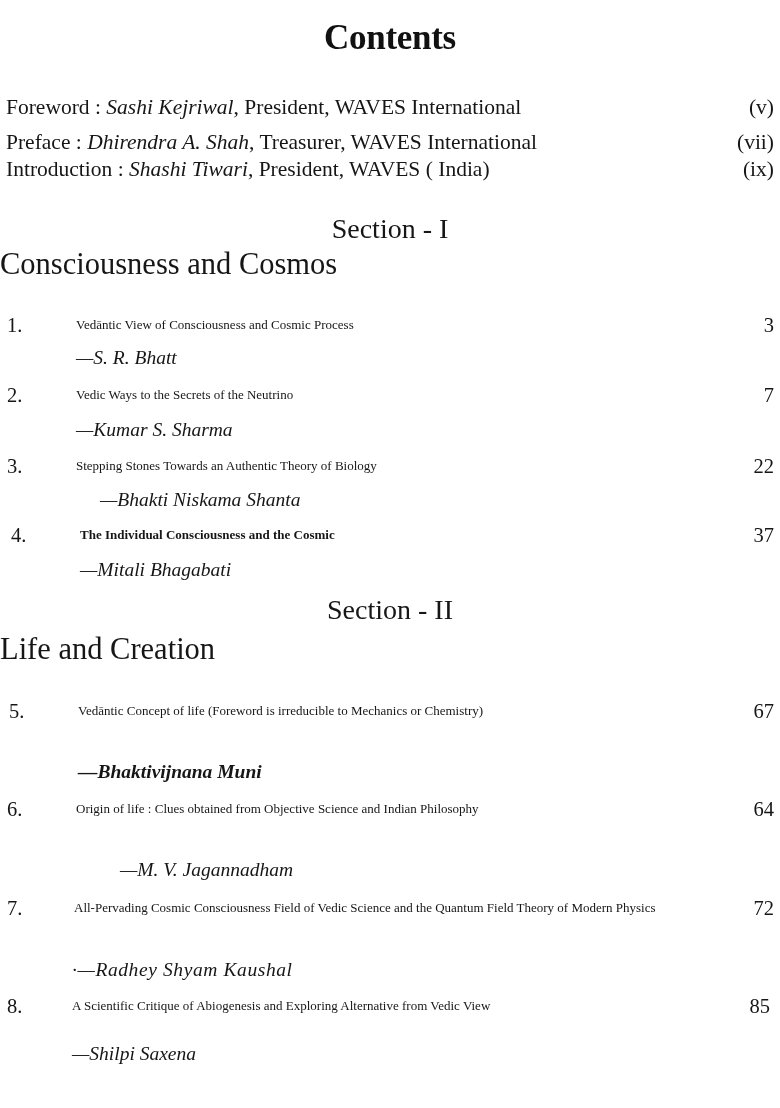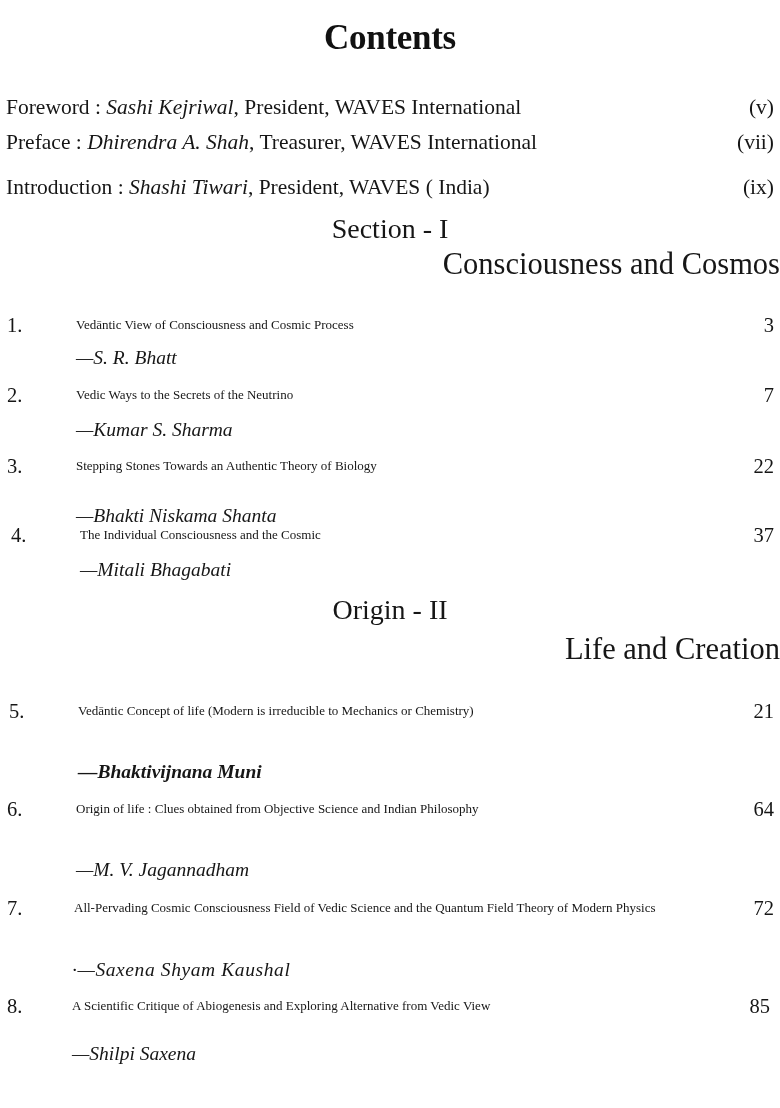--- a/index.html
+++ b/index.html
@@ -18,21 +18,21 @@
     font-size: 21.5px; line-height: 30px; display: flex; justify-content: space-between;
   }
   .front-row .txt { white-space: nowrap; }
   .front-row .pg { text-align: right; }
   .italic { font-style: italic; }
   .sec-label {
     position: absolute; left: 0; width: 780px; text-align: center;
     font-size: 28px; color: #161616;
   }
   .sec-title {
-    position: absolute; left: 0; width: 780px; text-align: right;
+    position: absolute; left: 0; width: 780px; text-align: left;
     font-size: 30.5px; color: #161616;
   }
   .entry { position: absolute; left: 0; width: 780px; }
   .entry .num {
     position: absolute; left: 7px; font-size: 20.5px; line-height: 28px;
   }
   .entry .ttl {
     position: absolute; left: 76px; width: 640px; font-size: 13px; line-height: 27px;
   }
   .entry .pg {
@@ -54,21 +54,21 @@
       <span>Foreword : </span><span class="italic">Sashi Kejriwal</span><span>, President, WAVES International</span>
     </span>
     <span class="pg">(v)</span>
   </div>
   <div class="front-row" style="top:127px;">
     <span class="txt">
       <span>Preface : </span><span class="italic">Dhirendra A. Shah</span><span>, Treasurer, WAVES International</span>
     </span>
     <span class="pg">(vii)</span>
   </div>
-  <div class="front-row" style="top:172px;align-items:center;">
+  <div class="front-row" style="top:154px;align-items:center;">
     <span class="txt">
       <span>Introduction : </span><span class="italic">Shashi Tiwari</span><span>, President, WAVES ( India)</span>
     </span>
     <span class="pg">(ix)</span>
   </div>
 
   <div class="sec-label" style="top:213px;">Section - I</div>
   <div class="sec-title" style="top:247px;">Consciousness and Cosmos</div>
 
   <div class="entry" style="top:311px;">
@@ -82,52 +82,52 @@
     <span class="num">2.</span>
     <span class="ttl">Vedic Ways to the Secrets of the Neutrino</span>
     <span class="pg">7</span>
     <span class="auth" style="top:35px;">—Kumar S. Sharma</span>
   </div>
 
   <div class="entry" style="top:452px;">
     <span class="num">3.</span>
     <span class="ttl">Stepping Stones Towards an Authentic Theory of Biology</span>
     <span class="pg">22</span>
-    <span class="auth" style="top:50px;">—Bhakti Niskama Shanta</span>
+    <span class="auth" style="top:34px;margin-left:24px;">—Bhakti Niskama Shanta</span>
   </div>
 
   <div class="entry" style="top:521px;">
     <span class="num" style="left:11px;">4.</span>
-    <span class="ttl" style="left:80px;">The Individual Consciousness and the Cosmic</span>
+    <span class="ttl" style="left:80px;font-weight:bold;">The Individual Consciousness and the Cosmic</span>
     <span class="pg">37</span>
     <span class="auth" style="top:35px; left:80px;">—Mitali Bhagabati</span>
   </div>
 
-  <div class="sec-label" style="top:594px;">Origin - II</div>
+  <div class="sec-label" style="top:594px;">Section - II</div>
   <div class="sec-title" style="top:632px;font-family:Liberation Serif, serif;">Life and Creation</div>
 
   <div class="entry" style="top:697px;">
     <span class="num" style="left:9px;">5.</span>
-    <span class="ttl" style="left:78px; width:630px;">Vedāntic Concept of life (Modern is irreducible to Mechanics or Chemistry)</span>
-    <span class="pg">21</span>
+    <span class="ttl" style="left:78px; width:630px;">Vedāntic Concept of life (Foreword is irreducible to Mechanics or Chemistry)</span>
+    <span class="pg">67</span>
     <span class="auth" style="top:61px; left:78px;font-weight:bold;">—Bhaktivijnana Muni</span>
   </div>
 
   <div class="entry" style="top:795px;">
     <span class="num">6.</span>
     <span class="ttl" style="width:610px;">Origin of life : Clues obtained from Objective Science and Indian Philosophy</span>
     <span class="pg">64</span>
-    <span class="auth" style="top:61px;">—M. V. Jagannadham</span>
+    <span class="auth" style="top:61px;margin-left:44px;">—M. V. Jagannadham</span>
   </div>
 
   <div class="entry" style="top:894px;">
     <span class="num">7.</span>
     <span class="ttl" style="left:74px; width:660px;">All-Pervading Cosmic Consciousness Field of Vedic Science and the Quantum Field Theory of Modern Physics</span>
     <span class="pg">72</span>
-    <span class="auth" style="top:62px; left:72px; letter-spacing:0.6px;">·—Saxena Shyam Kaushal</span>
+    <span class="auth" style="top:62px; left:72px; letter-spacing:0.6px;">·—Radhey Shyam Kaushal</span>
   </div>
 
   <div class="entry" style="top:992px;">
     <span class="num">8.</span>
     <span class="ttl" style="left:72px; width:650px;">A Scientific Critique of Abiogenesis and Exploring Alternative from Vedic View</span>
     <span class="pg" style="right:10px;text-align:center;">85</span>
     <span class="auth" style="top:48px; left:72px;font-family:Liberation Serif, serif;">—Shilpi Saxena</span>
   </div>
 
 </div>

